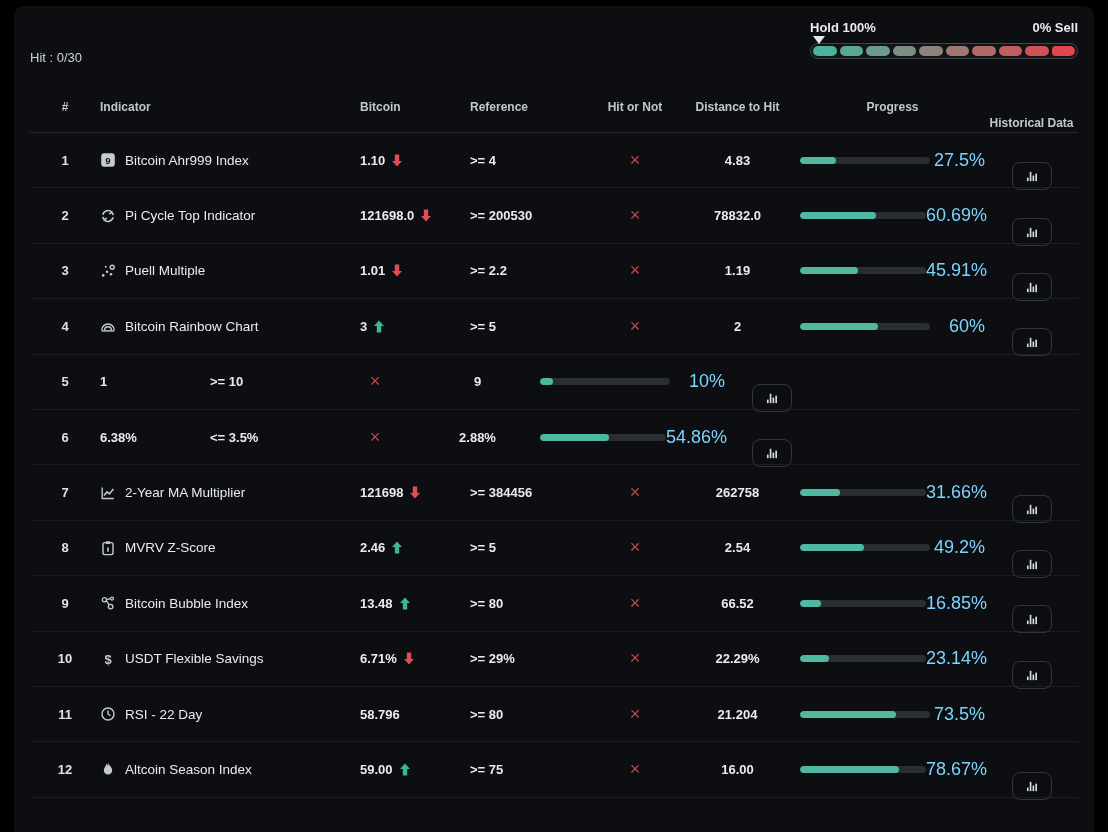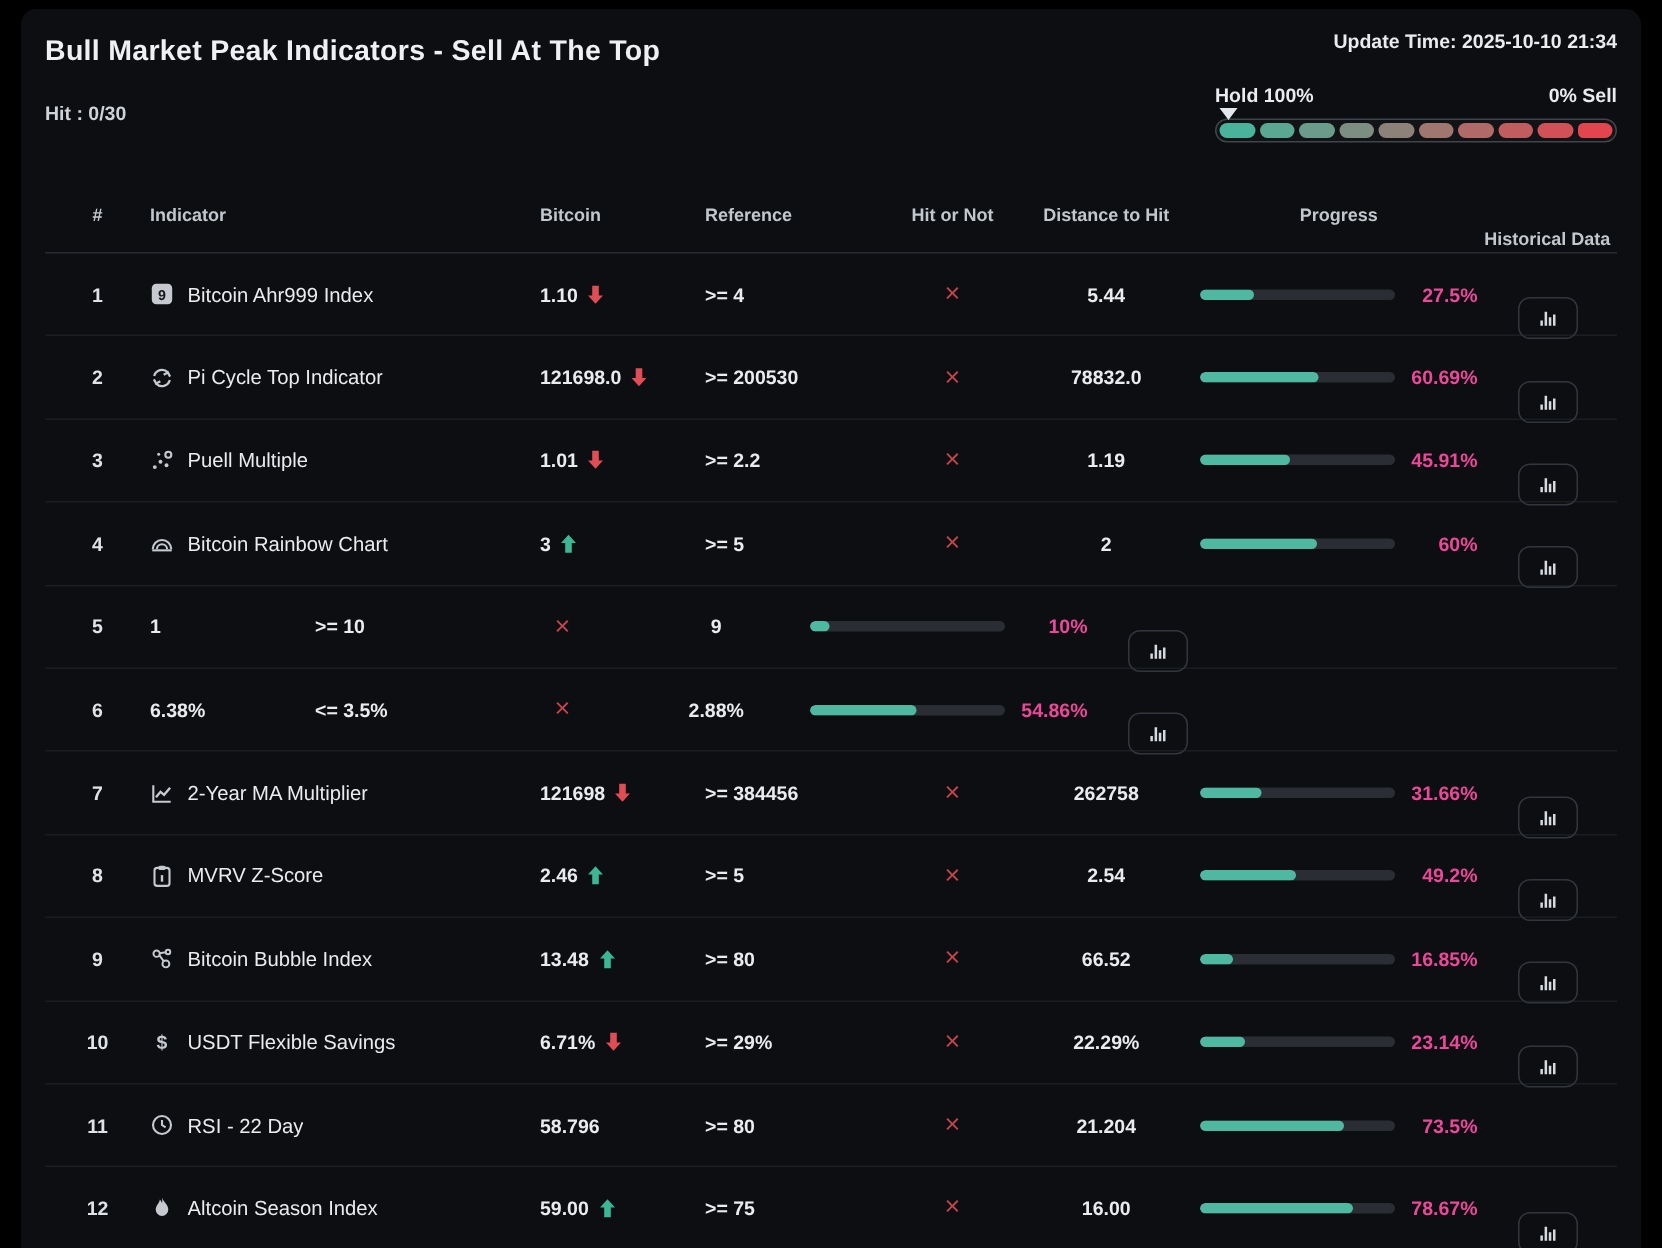--- a/index.html
+++ b/index.html
@@ -5,21 +5,21 @@
   html,body{margin:0;padding:0;background:#000;width:1108px;height:832px;overflow:hidden;
     font-family:"Liberation Sans","DejaVu Sans",sans-serif;-webkit-font-smoothing:antialiased;}
   .panel{position:absolute;left:14px;top:6px;width:1080px;height:880px;background:#0c0e11;
     border-radius:10px 10px 0 0;}
   
   .panel-head{padding:12px 16px 0 16px;}
   .head-top{display:flex;justify-content:space-between;align-items:flex-start;height:36px;}
   .title{font-size:19px;font-weight:700;color:#eef0f3;letter-spacing:.2px;margin-top:6px;}
   .update-time{font-size:13px;font-weight:700;color:#e9ebee;margin-top:2px;}
   .head-bottom{display:flex;justify-content:space-between;align-items:flex-start;margin-top:2px;height:46px;}
-  .hit-label{font-size:13px;font-weight:700;color:#cfd3d8;margin-top:12px;}
+  .hit-label{font-size:13px;font-weight:400;color:#cfd3d8;margin-top:30px;}
   .gauge{width:268px;}
   .gauge-labels{display:flex;justify-content:space-between;font-size:13px;font-weight:700;color:#e9ebee;}
   .gauge-track{position:relative;margin-top:8px;border:1.5px solid #40454c;border-radius:999px;
     padding:2px;display:flex;gap:3px;background:#111317;}
   .gauge-seg{height:10px;flex:1;border-radius:5px;}
   .gauge-seg:first-child{border-radius:7px 5px 5px 7px;}
   .gauge-seg:last-child{border-radius:5px 7px 7px 5px;}
   .gauge-marker{position:absolute;top:-8px;left:2px;width:0;height:0;
     border-left:6px solid transparent;border-right:6px solid transparent;border-top:8px solid #e3e6ea;}
   
@@ -43,34 +43,30 @@
   .ind-icon svg{width:16px;height:16px;display:block;}
   .ind-name{font-size:13.5px;color:#e9ebee;white-space:nowrap;overflow:hidden;text-overflow:ellipsis;}
   .val{font-size:13px;font-weight:600;color:#e9ebee;}
   .trend{display:inline-flex;width:12px;height:13px;}
   .trend svg{width:12px;height:13px;display:block;}
   .trend.up{color:var(--up);}
   .trend.down{color:var(--down);transform:rotate(180deg);}
   .cross{font-size:18px;line-height:1;font-weight:400;color:var(--cross);}
   .pbar{width:130px;height:7px;border-radius:999px;background:var(--track);overflow:hidden;}
   .pbar-fill{height:100%;border-radius:999px;background:var(--accent);}
-  .pct{font-size:13px;font-weight:700;color:#ec4899;text-align:right;min-width:50px;}
+  .pct{font-size:18px;font-weight:400;color:#7dd3fc;text-align:right;min-width:50px;}
   .hist-btn{width:40px;height:28px;border-radius:8px;border:1px solid #32363c;background:transparent;
     display:flex;align-items:center;justify-content:center;color:#d6dade;cursor:pointer;padding:0;}
   .hist-btn svg{width:15px;height:14px;display:block;}
 </style>
 </head>
 <body>
 
 <div class="panel">
   <div class="panel-head">
-    <div class="head-top">
-      <div class="title">Bull Market Peak Indicators - Sell At The Top</div>
-      <div class="update-time">Update Time: 2025-10-10 21:34</div>
-    </div>
     <div class="head-bottom">
       <div class="hit-label">Hit : 0/30</div>
       <div class="gauge">
         <div class="gauge-labels">
           <span>Hold 100%</span>
           <span>0% Sell</span>
         </div>
         <div class="gauge-track" id="gauge-track">
           <div class="gauge-marker" id="gauge-marker" style="left: calc(0% + 2px);"></div>
         <div class="gauge-seg" style="background: rgb(73, 179, 155);"></div>
@@ -114,21 +110,21 @@
     <div class="col-cur">
       <span class="val">1.10</span>
       <span class="trend down">
               <svg viewBox="0 0 12 13">
                 <path d="M6 .5 11 6H8.2v6.5H3.8V6H1Z" fill="currentColor"></path>
               </svg>
             </span>
     </div>
     <div class="col-ref val">&gt;= 4</div>
     <div class="col-hit"><span class="cross">×</span></div>
-    <div class="col-dist val">5.44</div>
+    <div class="col-dist val">4.83</div>
     <div class="col-prog">
       <div class="pbar">
               <div class="pbar-fill" style="width: 27.5%;"></div>
             </div>
       <div class="pct">27.5%</div>
     </div>
     <div class="col-hist">
       <button class="hist-btn">
               <svg viewBox="0 0 16 15" stroke="currentColor" fill="none" stroke-width="1.8">
                 <path d="M4 13V9.2"></path>

